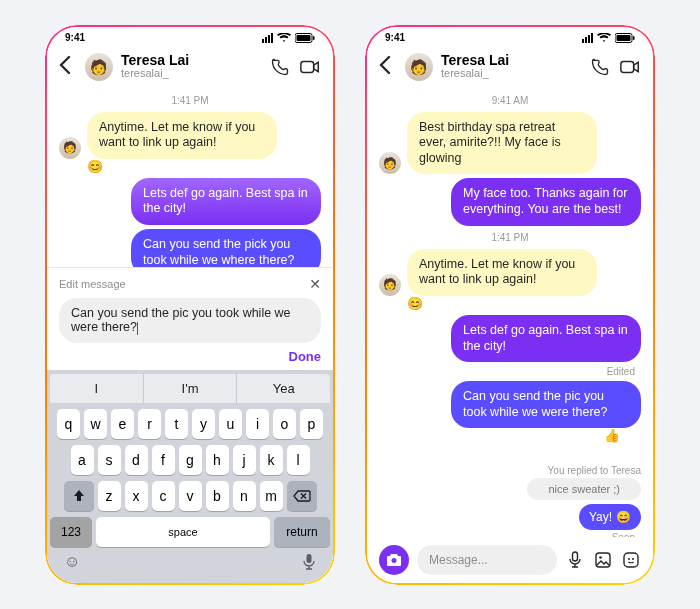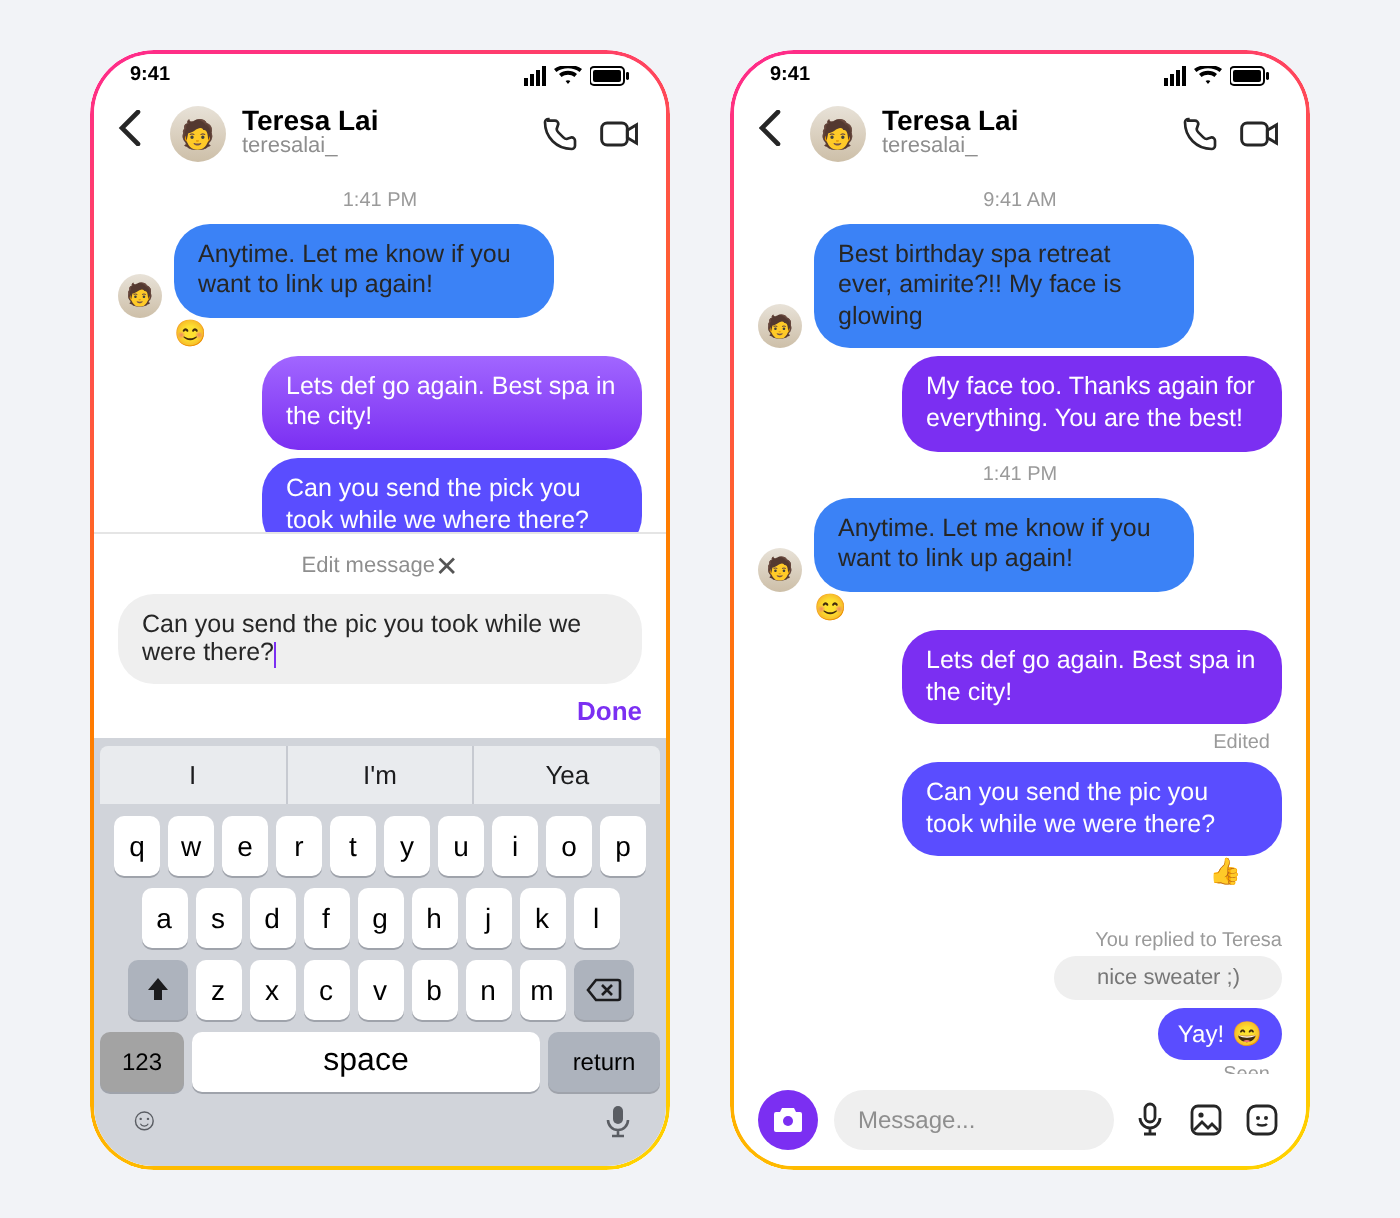--- a/index.html
+++ b/index.html
@@ -32,51 +32,51 @@
   .avatar.small { width:22px; height:22px; font-size:11px;}
   .name-col { flex:1; line-height:1.05;}
   .name { font-weight:700; font-size:14px;}
   .username { font-size:11px; color:#8e8e8e;}
   .hicon { width:22px; height:22px; display:flex; align-items:center; justify-content:center;}
   .thread { flex:1; overflow:hidden; padding:0 12px; font-size:12.5px;}
   .ts { text-align:center; color:#9a9a9a; font-size:10px; margin:6px 0;}
   .row { display:flex; margin:4px 0; align-items:flex-end; gap:6px;}
   .row.right { justify-content:flex-end;}
   .bubble { max-width:190px; padding:8px 12px; border-radius:18px; line-height:1.25;}
-  .grey { background:#3b82f6; color:#262626;}
+  .grey { background:#fef9c3; color:#262626;}
   .purple { background:#7b2ff2; color:#fff;}
   .purple2 { background:linear-gradient(180deg,#a166ff,#7b2ff2); color:#fff;}
   .blue { background:#5a4dff; color:#fff;}
   .blue-solid { background:#5a4dff; color:#fff;}
   .react { font-size:13px; margin-top:-4px;}
   .react.right { text-align:right; padding-right:20px;}
   .react.left { padding-left:28px;}
   .meta-r { text-align:right; font-size:10px; color:#9a9a9a; margin:2px 6px 0 0;}
   .reply-context { text-align:right; font-size:10px; color:#9a9a9a; margin-top:22px;}
   .quoted { display:inline-block; background:#efefef; color:#777; font-size:11px; padding:5px 21px; border-radius:14px; margin-top:2px;}
   .yay-bubble { background:#5a4dff; color:#fff; border-radius:16px; padding:6px 10px; display:inline-flex; align-items:center; gap:4px; font-size:12px;}
   .seen { text-align:right; font-size:10px; color:#9a9a9a; margin:2px 6px 0 0;}
   
   .edit-sheet { background:#fff; border-top:1px solid #e5e5e5; padding:8px 12px 6px;}
-  .edit-row1 { display:flex; justify-content:center; align-items:center; font-size:11px; color:#8e8e8e; margin-bottom:6px;}
+  .edit-row1 { display:flex; justify-content:space-between; align-items:center; font-size:11px; color:#8e8e8e; margin-bottom:6px;}
   .edit-close { font-size:14px; color:#555;}
   .edit-field { background:#efefef; border-radius:18px; padding:8px 12px; font-size:12.5px; color:#262626; position:relative;}
   .caret { display:inline-block; width:1px; height:13px; background:#7b2ff2; vertical-align:middle; margin-left:0px;}
   .done { text-align:right; color:#7b2ff2; font-weight:700; font-size:13px; margin-top:6px;}
   
   .kb { background:#d1d4da; padding:4px 3px 8px;}
   .sugg { display:flex; background:#e9ebee; border-radius:4px 4px 0 0;}
   .sugg div { flex:1; text-align:center; font-size:13px; padding:7px 0; color:#1c1c1e;}
   .sugg div+div { border-left:1px solid #c7cad1;}
   .krow { display:flex; gap:4px; margin-top:6px; justify-content:center;}
   .key { background:#fff; border-radius:5px; box-shadow:0 1px 0 #9fa3ab; width:23px; height:30px; display:flex; align-items:center; justify-content:center; font-size:14px;}
   .key.shift,.key.del{ width:30px; background:#adb3bd;}
   .botrow { display:flex; gap:4px; margin-top:6px;}
   .k123 { background:#a3a3a3; border-radius:5px; box-shadow:0 1px 0 #9fa3ab; width:42px; height:30px; display:flex; align-items:center; justify-content:center; font-size:12px;}
-  .kspace { flex:1; background:#fff; border-radius:5px; box-shadow:0 1px 0 #9fa3ab; height:30px; display:flex; align-items:center; justify-content:center; font-size:16px;}
+  .kspace { flex:1; background:#fff; border-radius:5px; box-shadow:0 1px 0 #9fa3ab; height:30px; display:flex; align-items:center; justify-content:center; font-size:11px;}
   .kret { background:#adb3bd; border-radius:5px; box-shadow:0 1px 0 #9fa3ab; width:56px; height:30px; display:flex; align-items:center; justify-content:center; font-size:12px;}
   .kbfoot { display:flex; justify-content:space-between; padding:6px 14px 0; color:#5a5d63;}
   
   .composer { display:flex; align-items:center; gap:8px; padding:8px 12px; }
   .cam { width:30px; height:30px; border-radius:50%; background:#7b2ff2; display:flex; align-items:center; justify-content:center;}
   .msg-input { flex:1; background:#efefef; border-radius:18px; padding:8px 12px; font-size:12px; color:#8e8e8e;}
   .cicon { width:20px; height:20px; display:flex; align-items:center; justify-content:center;}
 </style>
 </head>
 <body>

